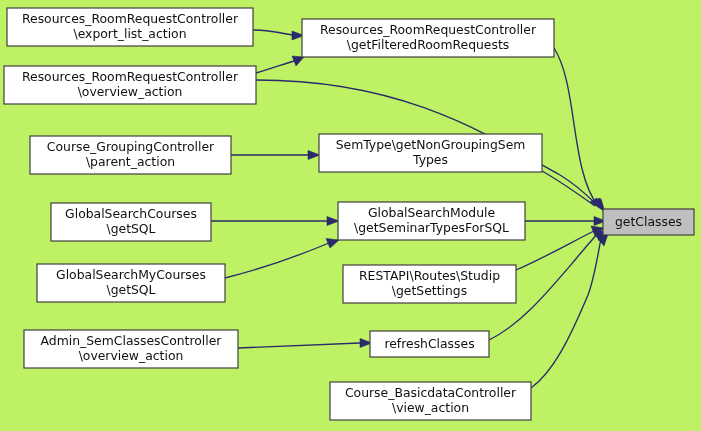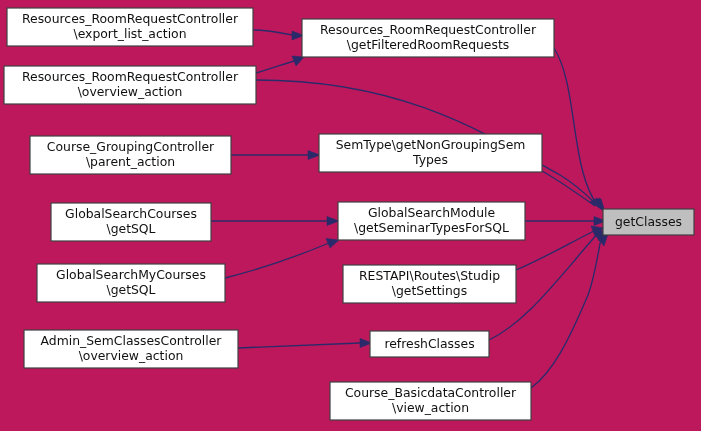--- a/index.html
+++ b/index.html
@@ -10,21 +10,21 @@
   body {
     width: 701px;
     height: 431px;
     overflow: hidden;
     font-family: "DejaVu Sans", "Liberation Sans", sans-serif;
   }
   #graph-root {
     position: relative;
     width: 701px;
     height: 431px;
-    background: #be185d;
+    background: #bef264;
   }
   svg#callgraph {
     display: block;
     width: 701px;
     height: 431px;
   }
   .node-box {
     fill: #ffffff;
     stroke: #404040;
     stroke-width: 1.2;

